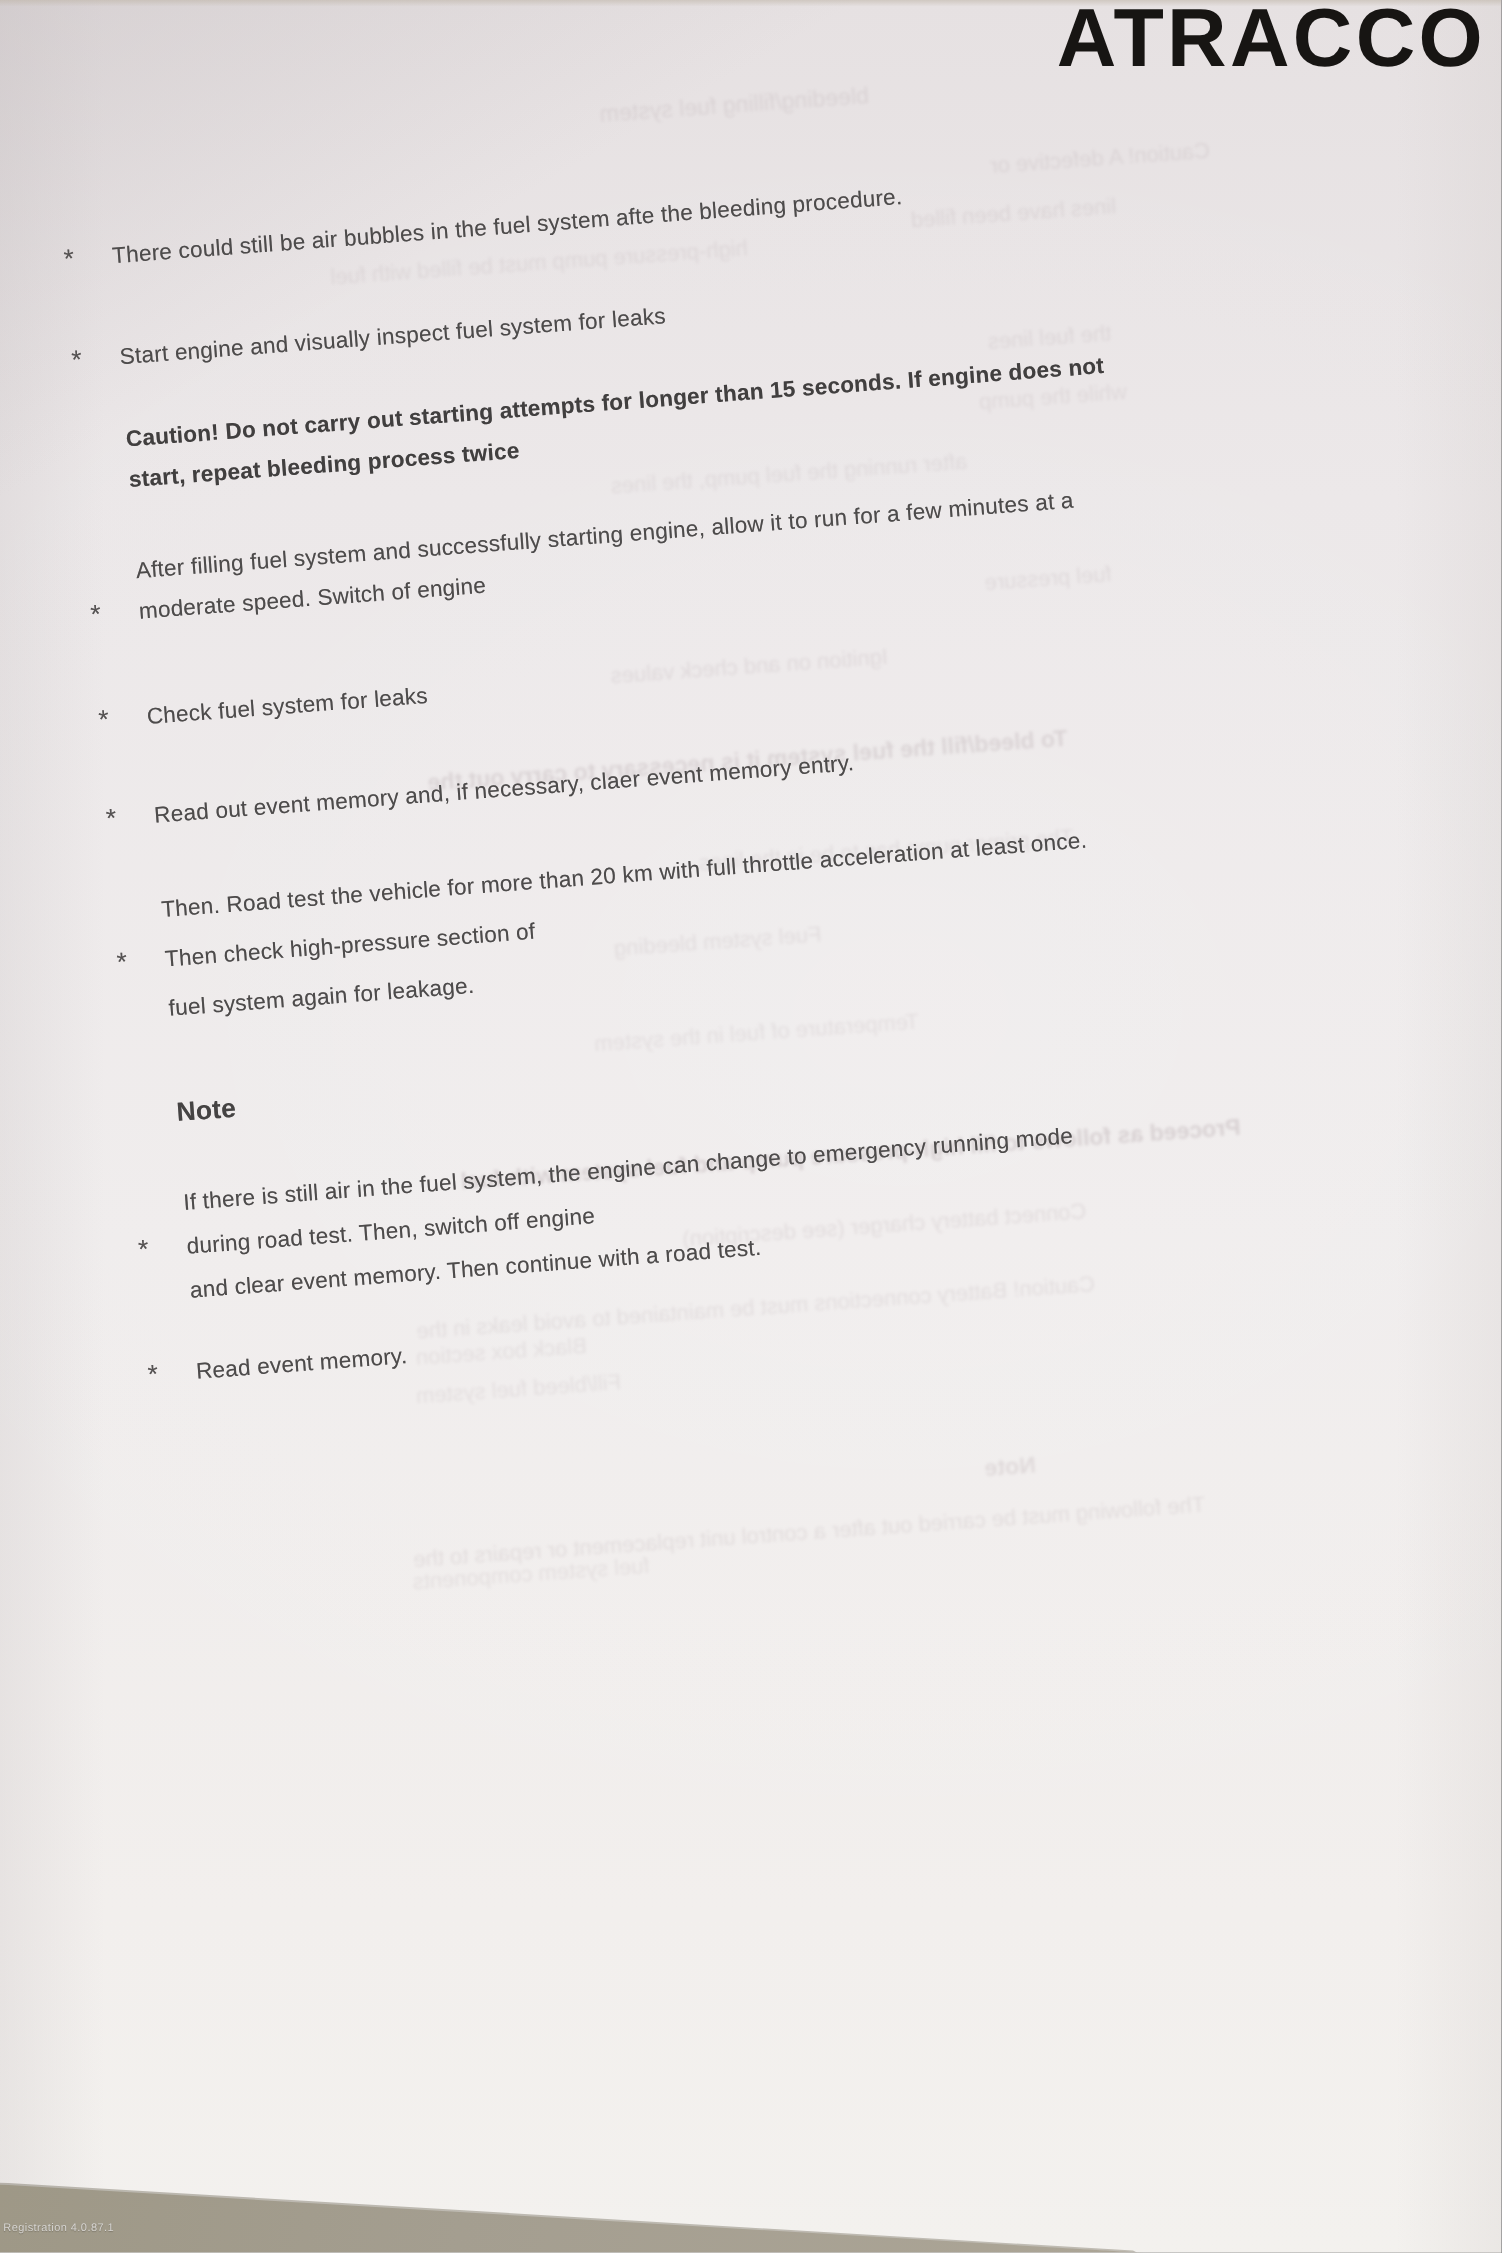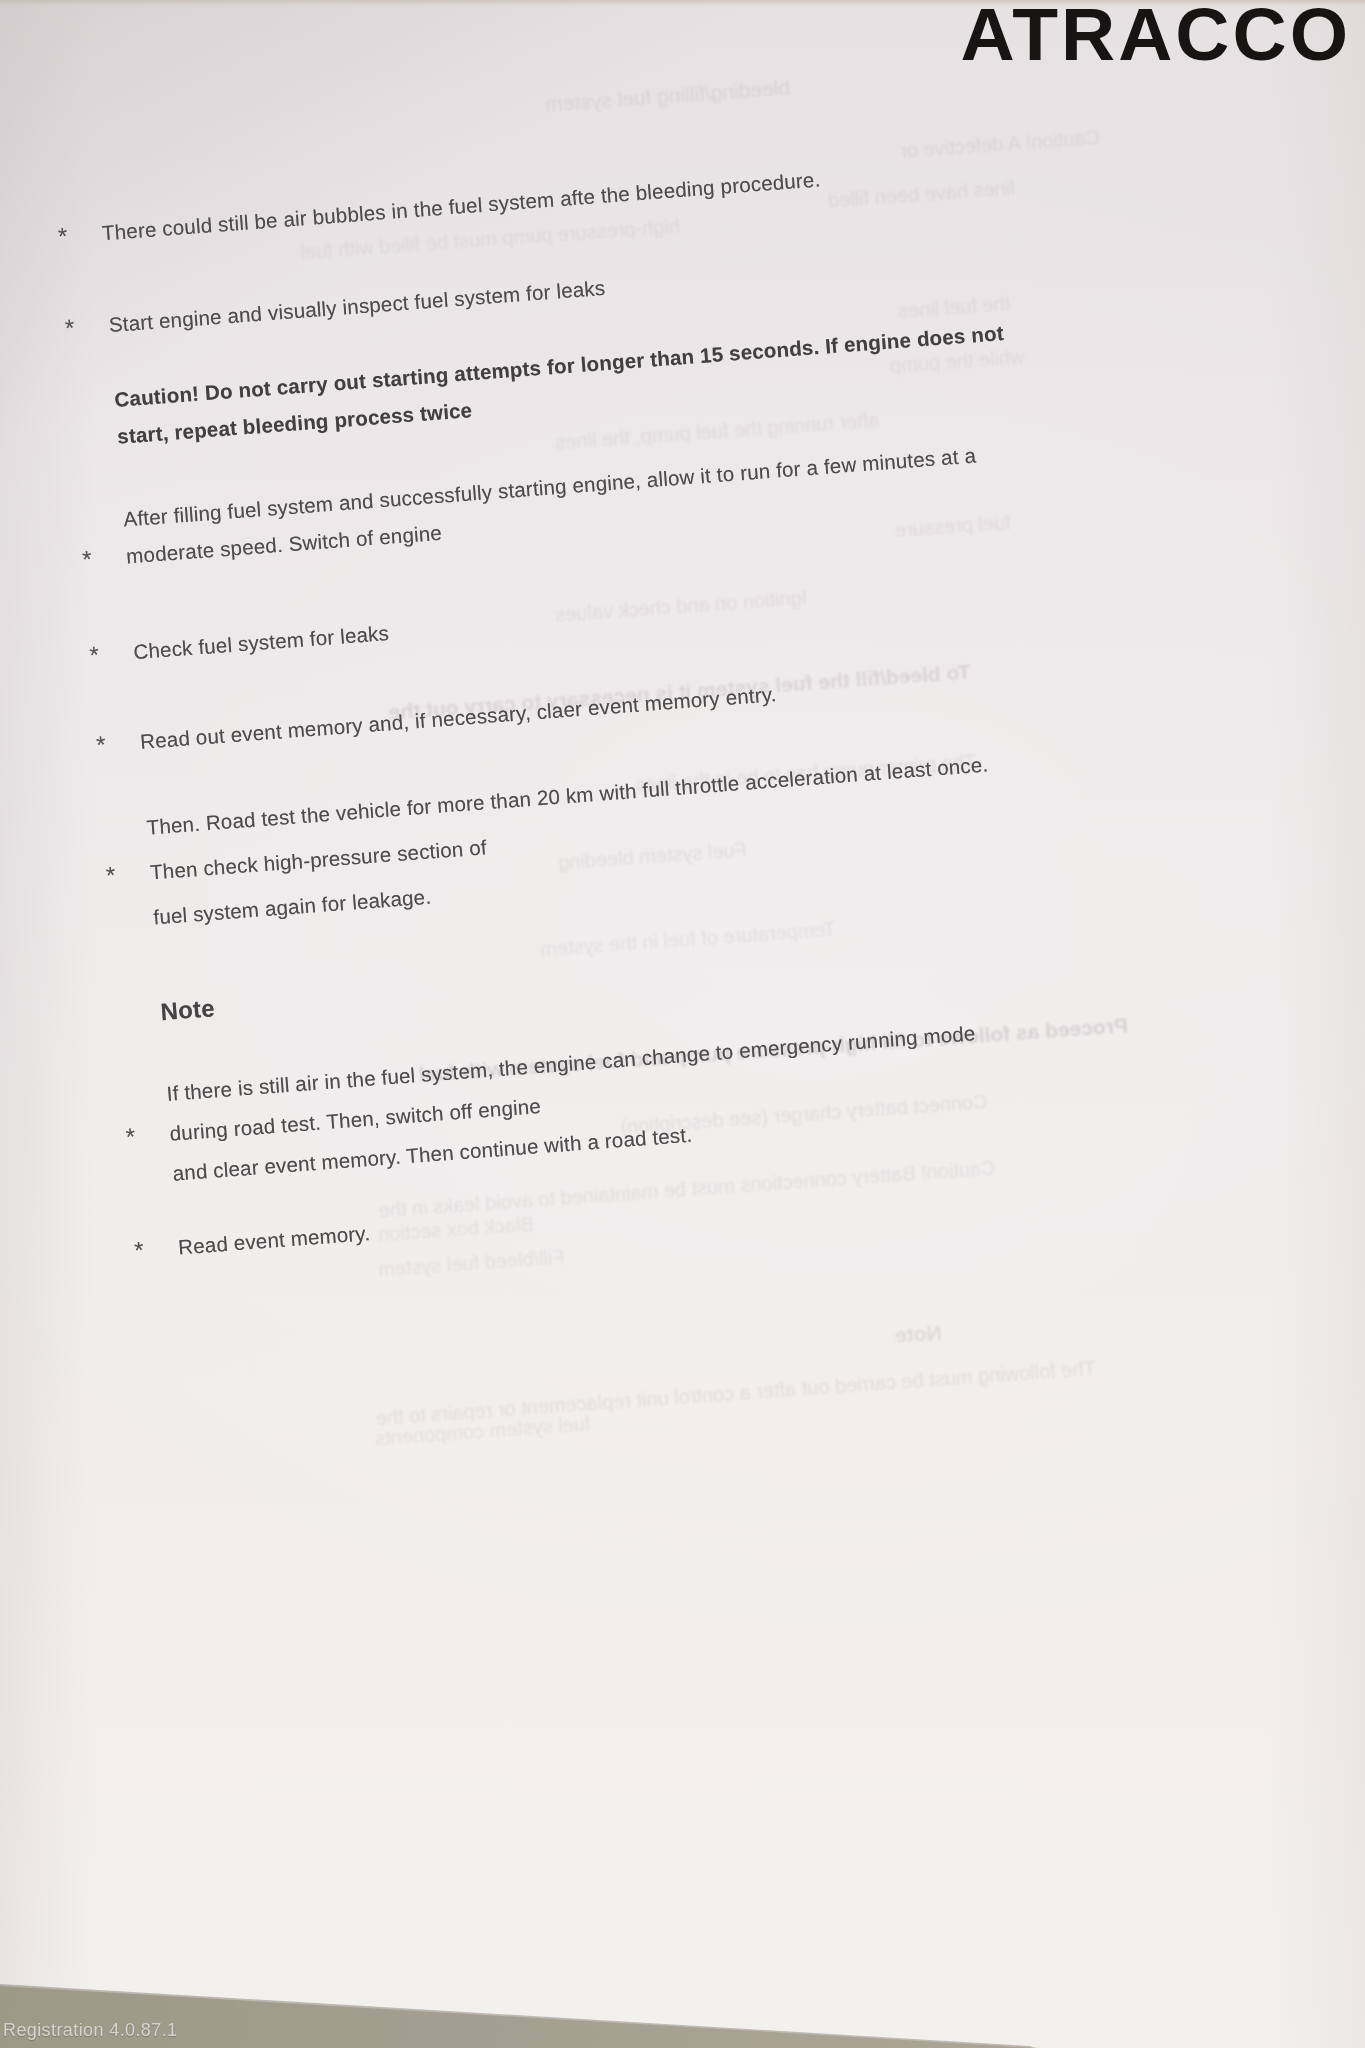--- a/index.html
+++ b/index.html
@@ -32,21 +32,21 @@
   .doc{position:absolute;left:50px;top:128px;width:940px;
        transform:rotate(-4.3deg);transform-origin:0 0;
        color:#4d4b4b;font-size:20.5px;letter-spacing:.2px;
        text-shadow:0 0 .6px rgba(80,78,78,.45);}
   .block{display:flex;}
   .marker{width:44px;flex:0 0 44px;font-size:24px;color:#565353;}
   .lines{flex:1;}
   .line{white-space:nowrap;}
   .bold .line{font-weight:700;color:#413f3f;}
   .heading .line{font-weight:700;font-size:24px;color:#454343;}
-  .wm{position:absolute;left:3px;top:2020px;font-size:18px;color:#d6d4d1;
+  .wm{position:absolute;left:3px;top:2020px;font-size:10px;color:#d6d4d1;
       letter-spacing:.4px;text-shadow:0 1px 1px rgba(60,58,50,.35);}
 </style>
 </head>
 <body>
 
 <div class="page">
 
   <div class="shade"></div>
   <div class="top-edge"></div>
 

